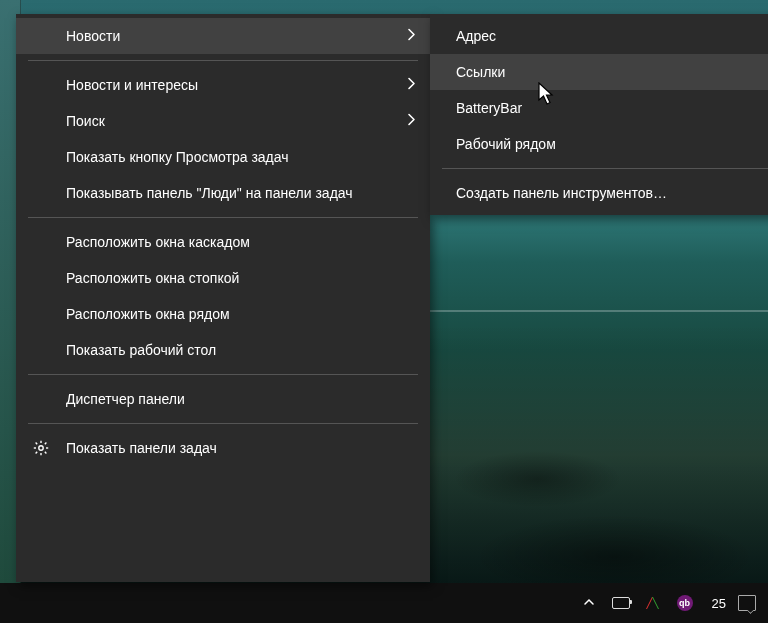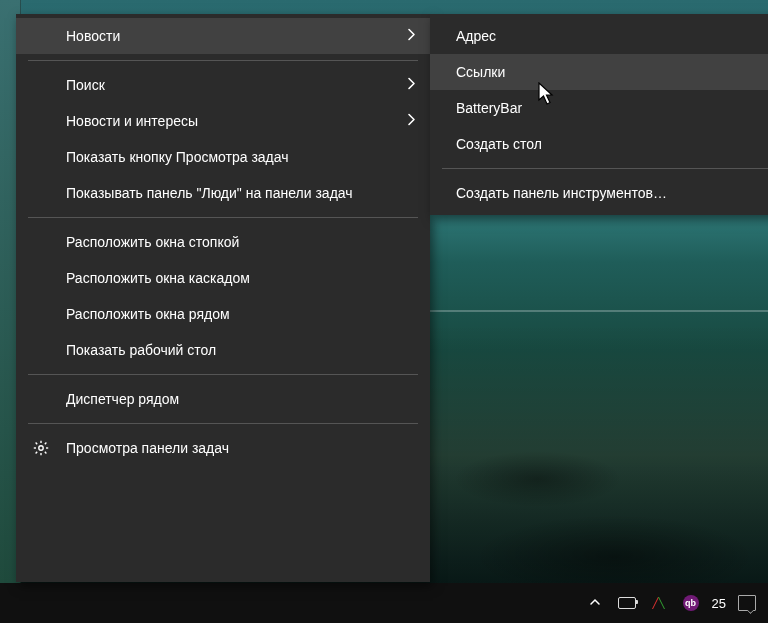--- a/index.html
+++ b/index.html
@@ -82,21 +82,21 @@
     background:#701a75;color:#fff;display:flex;align-items:center;justify-content:center;
     font-size:9px;font-weight:600;
   }
   .chevron-up{ font-size:12px; color:#fff; }
   .battery-icon{
     width:16px;height:10px;border:1px solid #ddd;border-radius:2px;position:relative;
   }
   .battery-icon::after{
     content:"";position:absolute;right:-3px;top:2px;width:2px;height:4px;background:#ddd;border-radius:0 1px 1px 0;
   }
-  .perc{ font-size:13px; margin-left:0; }
+  .perc{ font-size:13px; margin-left:6px; }
   .notif{ width:16px;height:14px;border:1px solid #aaa; border-radius:1px; position:relative; }
   .notif::after{content:"";position:absolute;right:2px;bottom:-3px;width:4px;height:4px;border-right:1px solid #aaa;border-bottom:1px solid #aaa;transform:rotate(45deg);background:#101010;border-radius:0 0 1px 0;}
 
   
   .menu {
     position: absolute;
     background: #2b2b2b;
     color: #fff;
     box-shadow: 3px 4px 10px rgba(0,0,0,0.5);
     z-index: 10;
@@ -161,87 +161,87 @@
 
 <div class="menu main" id="main-menu">
     <div class="menu-item highlight">
       <span>Новости</span>
       <span class="arrow"><svg width="10" height="14" viewBox="0 0 10 14">
           <path d="M3 2 L8 7 L3 12" stroke="#fff" stroke-width="1.6" fill="none" stroke-linecap="round" stroke-linejoin="round"></path>
         </svg></span>
     </div>
     <div class="menu-sep"></div>
     <div class="menu-item">
+      <span>Новости и интересы</span>
+      <span class="arrow"><svg width="10" height="14" viewBox="0 0 10 14">
+          <path d="M3 2 L8 7 L3 12" stroke="#fff" stroke-width="1.6" fill="none" stroke-linecap="round" stroke-linejoin="round"></path>
+        </svg></span>
+    </div>
+    <div class="menu-item">
       <span>Поиск</span>
       <span class="arrow"><svg width="10" height="14" viewBox="0 0 10 14">
           <path d="M3 2 L8 7 L3 12" stroke="#fff" stroke-width="1.6" fill="none" stroke-linecap="round" stroke-linejoin="round"></path>
         </svg></span>
     </div>
     <div class="menu-item">
-      <span>Новости и интересы</span>
-      <span class="arrow"><svg width="10" height="14" viewBox="0 0 10 14">
-          <path d="M3 2 L8 7 L3 12" stroke="#fff" stroke-width="1.6" fill="none" stroke-linecap="round" stroke-linejoin="round"></path>
-        </svg></span>
-    </div>
-    <div class="menu-item">
       <span>Показать кнопку Просмотра задач</span>
     </div>
     <div class="menu-item">
       <span>Показывать панель "Люди" на панели задач</span>
     </div>
     <div class="menu-sep"></div>
     <div class="menu-item">
+      <span>Расположить окна каскадом</span>
+    </div>
+    <div class="menu-item">
       <span>Расположить окна стопкой</span>
     </div>
     <div class="menu-item">
-      <span>Расположить окна каскадом</span>
-    </div>
-    <div class="menu-item">
       <span>Расположить окна рядом</span>
     </div>
     <div class="menu-item">
       <span>Показать рабочий стол</span>
     </div>
     <div class="menu-sep"></div>
     <div class="menu-item">
-      <span>Диспетчер рядом</span>
+      <span>Диспетчер панели</span>
     </div>
     <div class="menu-sep"></div>
     <div class="menu-item">
       <span class="left-icon">
         <svg width="16" height="16" viewBox="0 0 16 16">
           <circle cx="8" cy="8" r="2.2" fill="none" stroke="#fff" stroke-width="1.4"></circle>
           <g stroke="#fff" stroke-width="1.4">
             <line x1="8" y1="0.8" x2="8" y2="3"></line>
             <line x1="8" y1="13" x2="8" y2="15.2"></line>
             <line x1="0.8" y1="8" x2="3" y2="8"></line>
             <line x1="13" y1="8" x2="15.2" y2="8"></line>
             <line x1="2.6" y1="2.6" x2="4.2" y2="4.2"></line>
             <line x1="11.8" y1="11.8" x2="13.4" y2="13.4"></line>
             <line x1="2.6" y1="13.4" x2="4.2" y2="11.8"></line>
             <line x1="11.8" y1="4.2" x2="13.4" y2="2.6"></line>
           </g>
         </svg>
       </span>
-      <span>Просмотра панели задач</span>
+      <span>Показать панели задач</span>
     </div>
   </div>
 
 <div class="menu sub" id="sub-menu">
     <div class="menu-item">
       <span>Адрес</span>
     </div>
     <div class="menu-item highlight">
       <span>Ссылки</span>
     </div>
     <div class="menu-item">
       <span>BatteryBar</span>
     </div>
     <div class="menu-item">
-      <span>Создать стол</span>
+      <span>Рабочий рядом</span>
     </div>
     <div class="menu-sep"></div>
     <div class="menu-item">
       <span>Создать панель инструментов…</span>
     </div>
   </div>
 
 <div class="cursor">
   <svg width="18" height="24" viewBox="0 0 18 24">
     <path d="M1 1 L1 18 L5.5 14 L9 22 L12 20.5 L8.5 13 L14 13 Z" fill="#fff" stroke="#000" stroke-width="1.2"></path>

